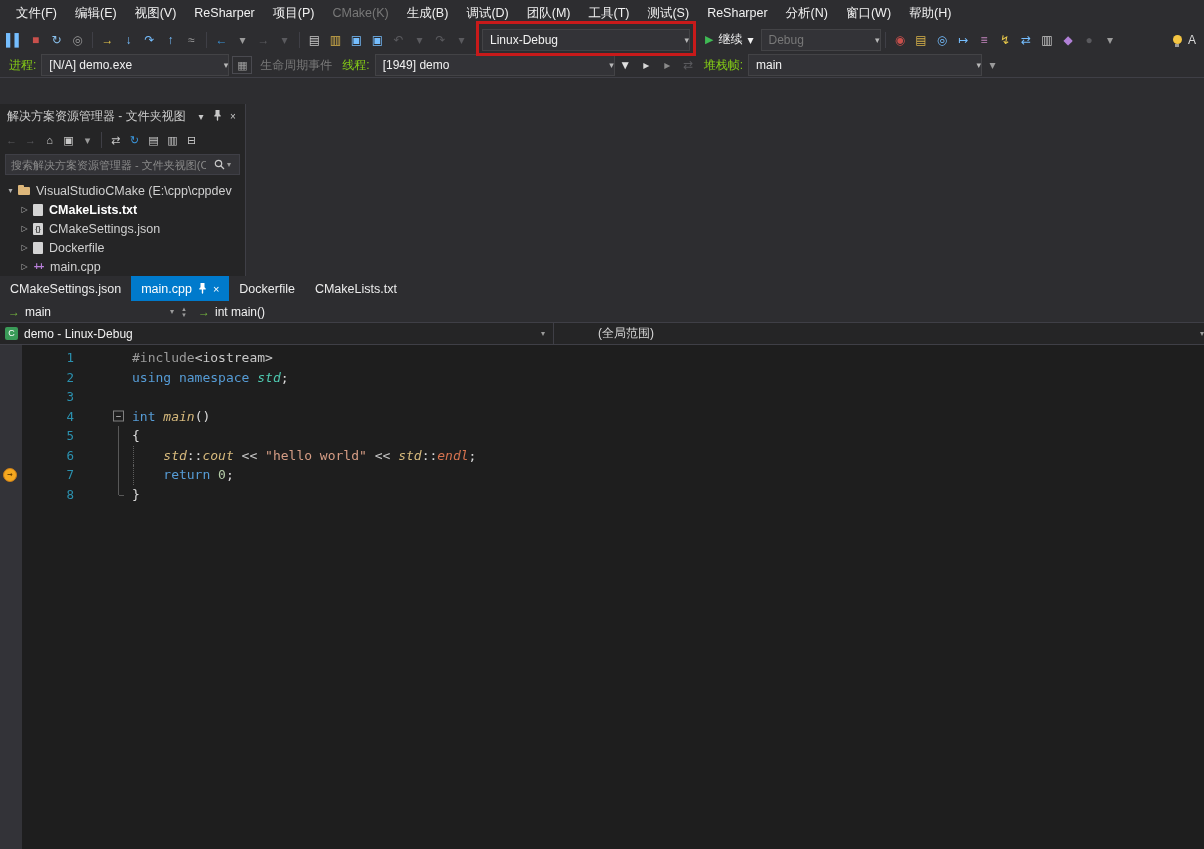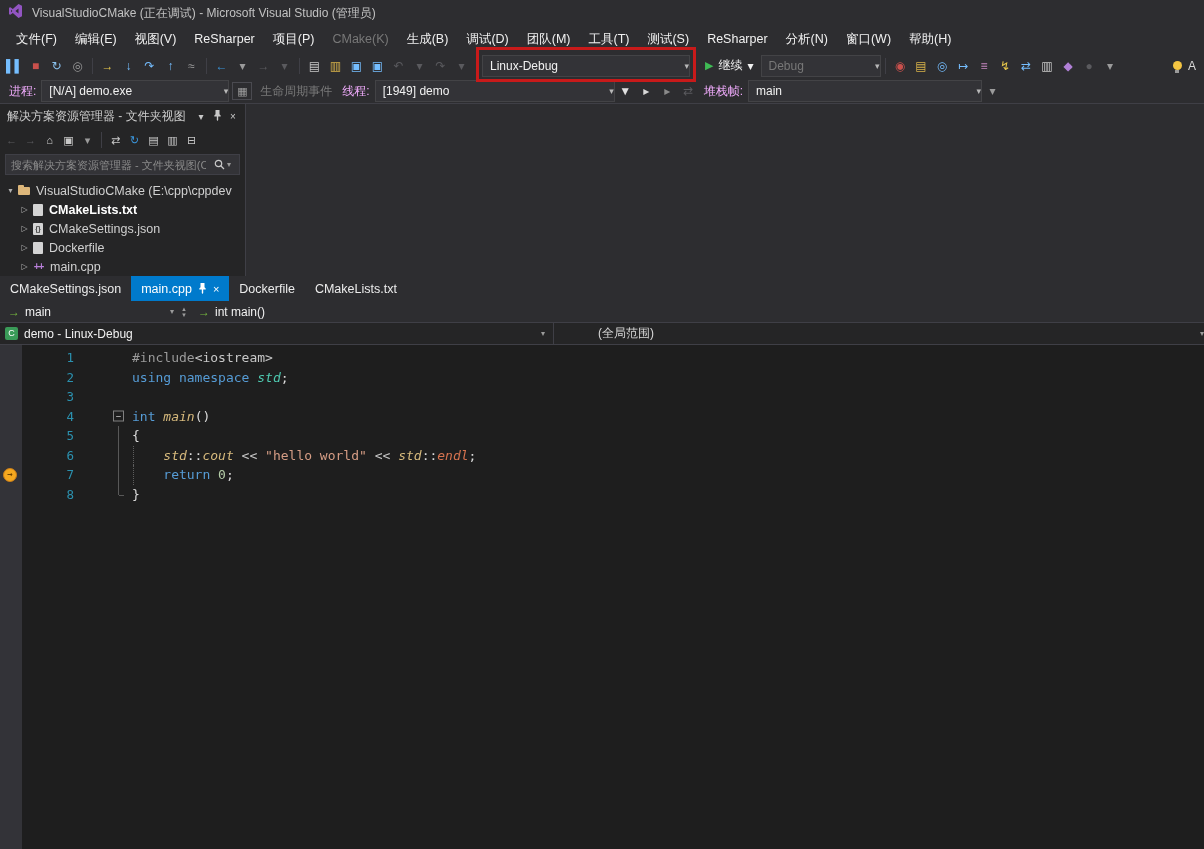--- a/index.html
+++ b/index.html
@@ -16,21 +16,21 @@
   .menu-item.off { color:#787878; }
 
   
   .tb { display:flex; align-items:center; padding:0 4px; background:#2d2d30; white-space:nowrap; }
   .tb1 { height:27px; }
   .tb2 { height:25px; border-bottom:1px solid #3f3f46; }
   .tb-group { display:inline-flex; align-items:center; }
   .tb-icon { width:21px; height:20px; line-height:20px; text-align:center; font-size:12px; flex:none; }
   .tb-icon.boxed { border:1px solid #4a4a50; width:20px; height:18px; line-height:16px; font-size:11px; margin:0 3px;}
   .tb-sep { width:1px; height:16px; background:#3f3f46; margin:0 4px; flex:none; }
-  .tb-label { font-size:12px; color:#f0abfc; margin:0 5px; }
+  .tb-label { font-size:12px; color:#84cc16; margin:0 5px; }
   .tb-label.off { color:#787878; }
   .combo { position:relative; display:inline-flex; align-items:center; height:22px; background:#333337; border:1px solid #434346; padding:0 0 0 7px; font-size:12px; color:#f1f1f1; flex:none;}
   .combo .combo-caret { margin-left:auto; padding-left:6px; color:#b8b8b8; font-size:9px; }
   .combo.disabled { color:#787878; }
   .target-combo { width:208px; margin-left:10px; }
   .config-combo { width:120px; }
   .continue-btn { display:inline-flex; align-items:center; gap:5px; font-size:12px; color:#f1f1f1; padding:0 7px; margin-left:8px; }
   .play { color:#3fba54; font-size:11px; }
   .anno { position:absolute; border:3px solid #c81a1a; pointer-events:none; z-index:20; }
   .anno1 { left:-7px; right:-7px; top:-9px; bottom:-6px; }
@@ -124,28 +124,20 @@
   .console { flex:1; position:relative; background:#252526; border-top:1px solid #3f3f46; padding:8px 0 0 9px; }
   .console-title { font-size:12px; color:#c8c8c8; margin-bottom:5px; }
   .console-text { font-family:"DejaVu Sans Mono","Liberation Mono",monospace; font-size:12.5px; color:#cccccc; }
   .anno2 { left:1px; top:4px; width:135px; height:50px; }
 </style>
 </head>
 <body>
 
 <div class="window">
 
-  <div class="titlebar">
-    <span>
-      <svg width="16" height="16" viewBox="0 0 16 16">
-          <path fill="#9255c2" d="M10.5 1L14 2.7v10.6L10.5 15 4.8 9.9 2.4 11.8 1 11.2V4.8l1.4-.6 2.4 1.9L10.5 1zM3 6.7v2.6L4.3 8 3 6.7zm4.4 1.3 3.1 2.4V5.6L7.4 8z"></path>
-        </svg>
-    </span>
-    <span class="title-text">VisualStudioCMake (正在调试) - Microsoft Visual Studio (管理员)</span>
-  </div>
 
   <div class="menubar">
       <span class="menu-item">文件(F)</span>
       <span class="menu-item">编辑(E)</span>
       <span class="menu-item">视图(V)</span>
       <span class="menu-item">ReSharper</span>
       <span class="menu-item">项目(P)</span>
       <span class="menu-item off">CMake(K)</span>
       <span class="menu-item">生成(B)</span>
       <span class="menu-item">调试(D)</span>

